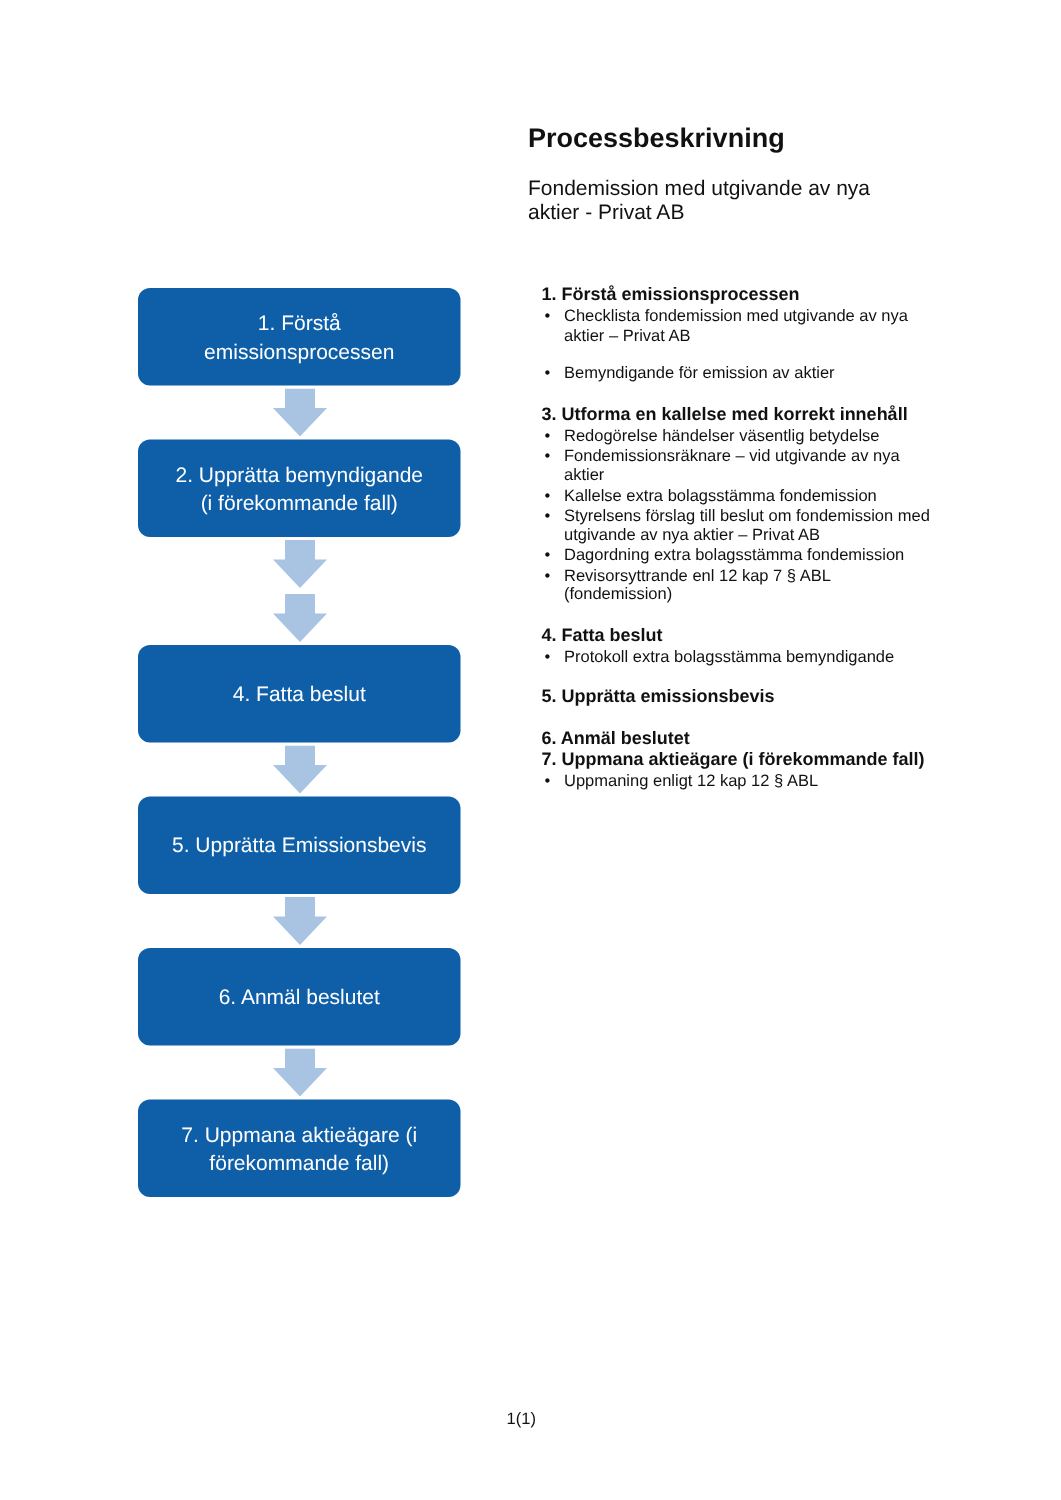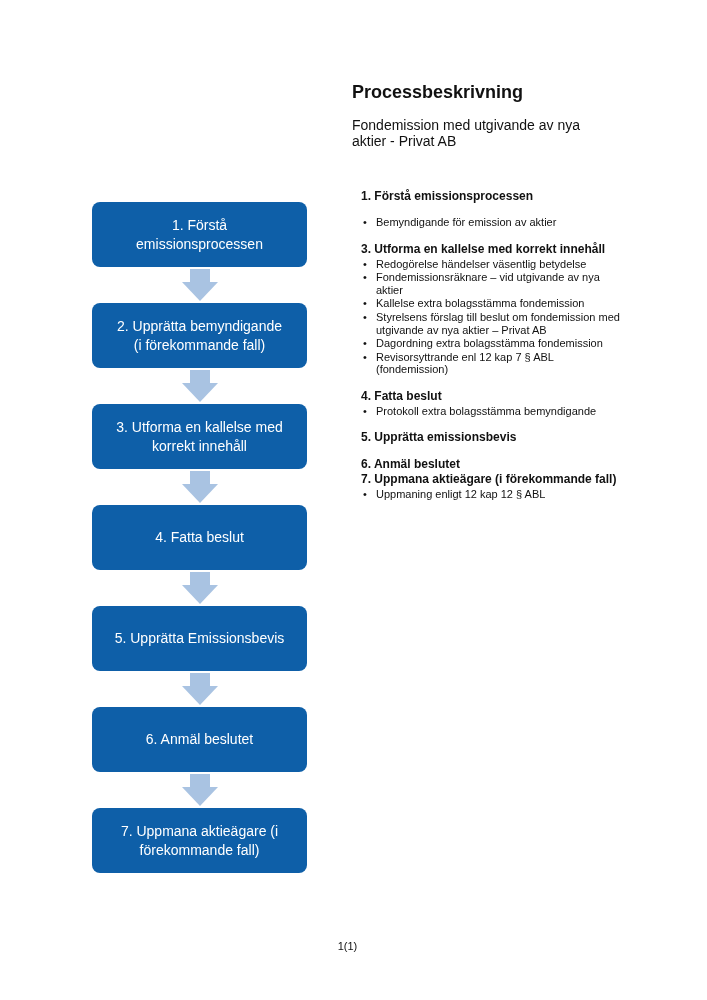--- a/index.html
+++ b/index.html
@@ -36,21 +36,21 @@
     font-size: 14px;
     line-height: 1.2;
     white-space: pre-line;
     color: #111111;
   }
 
   
   .flowchart {
     position: absolute;
     left: 92px;
-    top: 202px;
+    top: 192px;
     width: 215px;
     display: flex;
     flex-direction: column;
   }
   .box {
     height: 65px;
     background: var(--box-blue, #0e5fa8);
     border-radius: 8px;
     color: #ffffff;
     display: flex;
@@ -151,24 +151,20 @@
     </div>
     <div class="arrow-wrap">
       <svg width="36" height="32" viewBox="0 0 36 32" aria-hidden="true">
         <rect class="arrow-fill" x="8" y="0" width="20" height="14"></rect>
         <polygon class="arrow-fill" points="0,13 36,13 18,32"></polygon>
       </svg>
     </div>
   </div>
 
   <div class="step">
-    <div class="box">
-      <span class="box-label">3. Utforma en kallelse med
-korrekt innehåll</span>
-    </div>
     <div class="arrow-wrap">
       <svg width="36" height="32" viewBox="0 0 36 32" aria-hidden="true">
         <rect class="arrow-fill" x="8" y="0" width="20" height="14"></rect>
         <polygon class="arrow-fill" points="0,13 36,13 18,32"></polygon>
       </svg>
     </div>
   </div>
 
   <div class="step">
     <div class="box">
@@ -211,20 +207,26 @@
       <span class="box-label">7. Uppmana aktieägare (i
 förekommande fall)</span>
     </div>
 
   </div>
 </div>
 
   <div class="sections" id="sections">
   <div class="section">
     <div class="section-heading">1. Förstå emissionsprocessen</div>
+    <ul class="bullets">
+  <li class="bullet">
+    <span class="bullet-text">Checklista fondemission med utgivande av nya
+aktier – Privat AB</span>
+  </li>
+</ul>
   </div>
 
   <div class="section">
     <ul class="bullets">
   <li class="bullet">
     <span class="bullet-text">Bemyndigande för emission av aktier</span>
   </li>
 </ul>
   </div>
 

